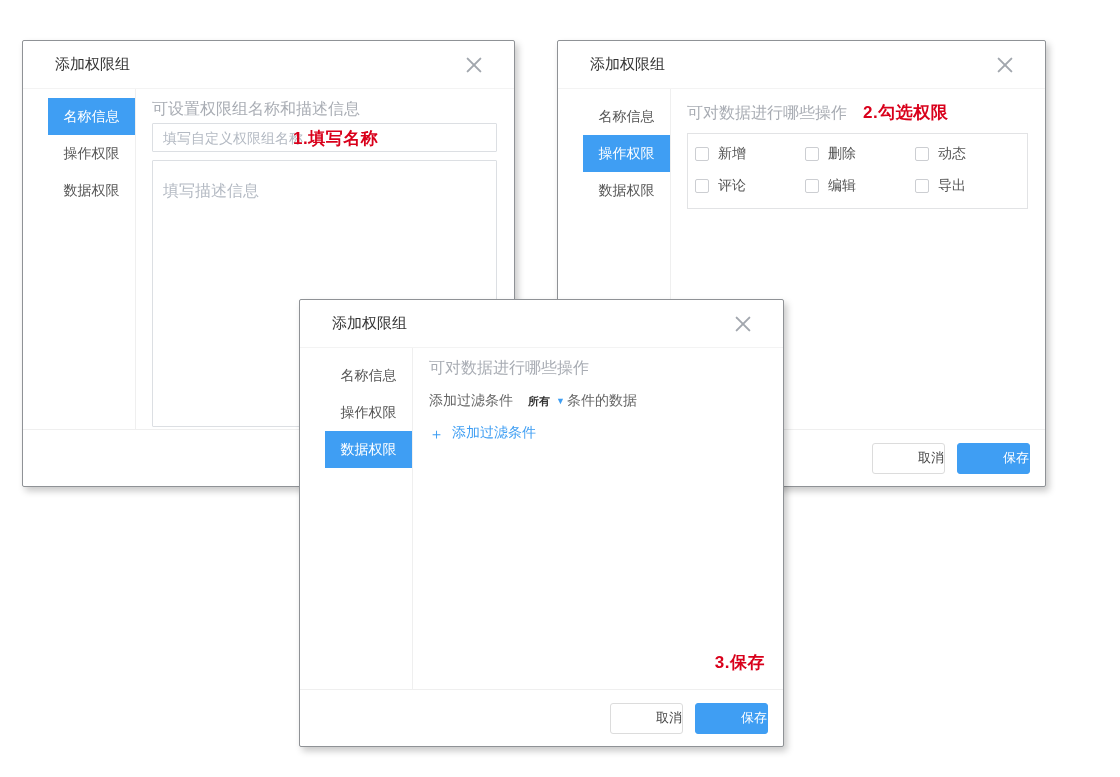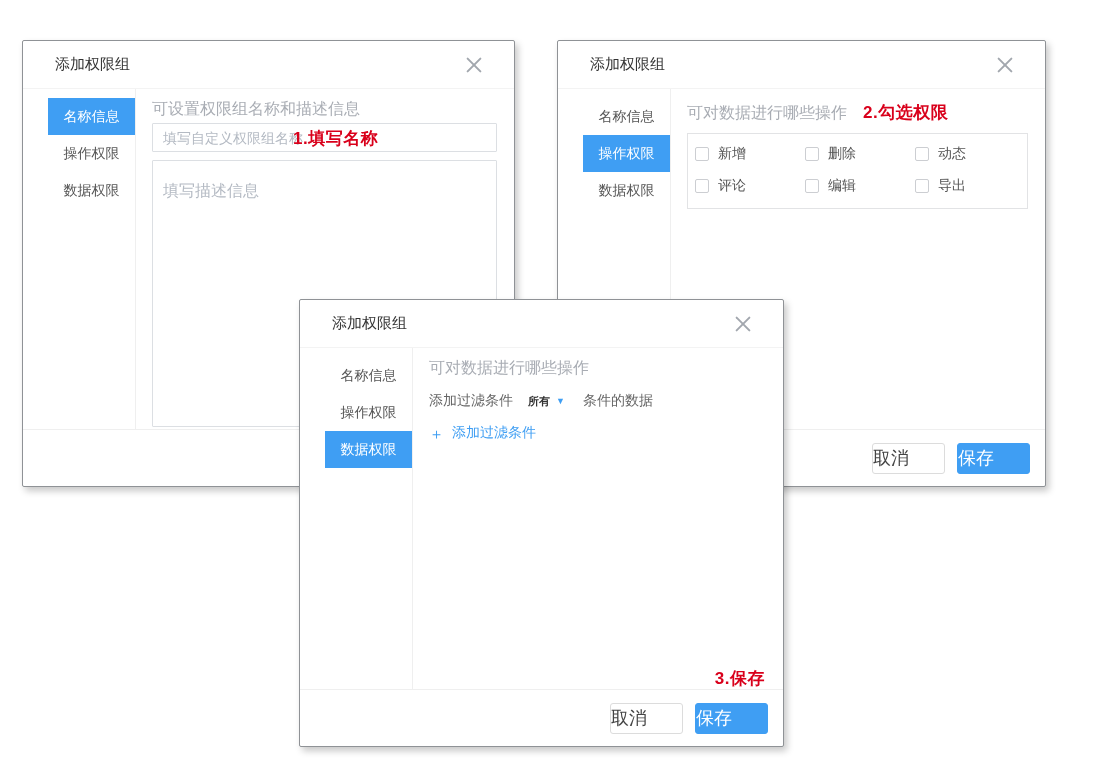--- a/index.html
+++ b/index.html
@@ -156,56 +156,56 @@
     color:#666;
   }
   .filter-dropdown{
     display:flex;
     align-items:center;
     margin-left:15px;
     cursor:pointer;
   }
   .filter-value{color:var(--text-dark);font-weight:bold;font-size:11px;}
   .dropdown-arrow{color:var(--accent);font-size:9px;margin-left:6px;}
-  .filter-suffix{margin-left:18px;}
+  .filter-suffix{margin-left:2px;}
   .add-filter{
     margin-top:14px;
     display:flex;
     align-items:center;
     gap:8px;
     color:var(--accent);
     font-size:14px;
     cursor:pointer;
     width:max-content;
   }
   .plus-icon{font-size:15px;line-height:1;}
   .footer-annotation{
     position:absolute;
     right:18px;
-    bottom:56px;
+    bottom:72px;
     z-index:1;
   }
 
   .dlg-footer{
     flex:0 0 57px;
     height:57px;
     border-top:1px solid var(--divider);
     display:flex;
     align-items:center;
     justify-content:flex-end;
     gap:12px;
     padding-right:15px;
   }
   .btn{
     width:73px;height:31px;
-    font-size:18px;
+    font-size:13px;
     border-radius:3px;
     cursor:pointer;
     font-family:inherit;
-    text-align:left;
+    text-align:right;
   }
   .btn-cancel{background:#fff;border:1px solid #dcdcdc;color:#444;}
   .btn-save{background:var(--accent);border:1px solid var(--accent);color:#fff;}
 </style>
 </head>
 <body>
 
 <div class="dialog" id="dlg-1">
   <div class="dlg-header">
     <span class="dlg-title">添加权限组</span>

